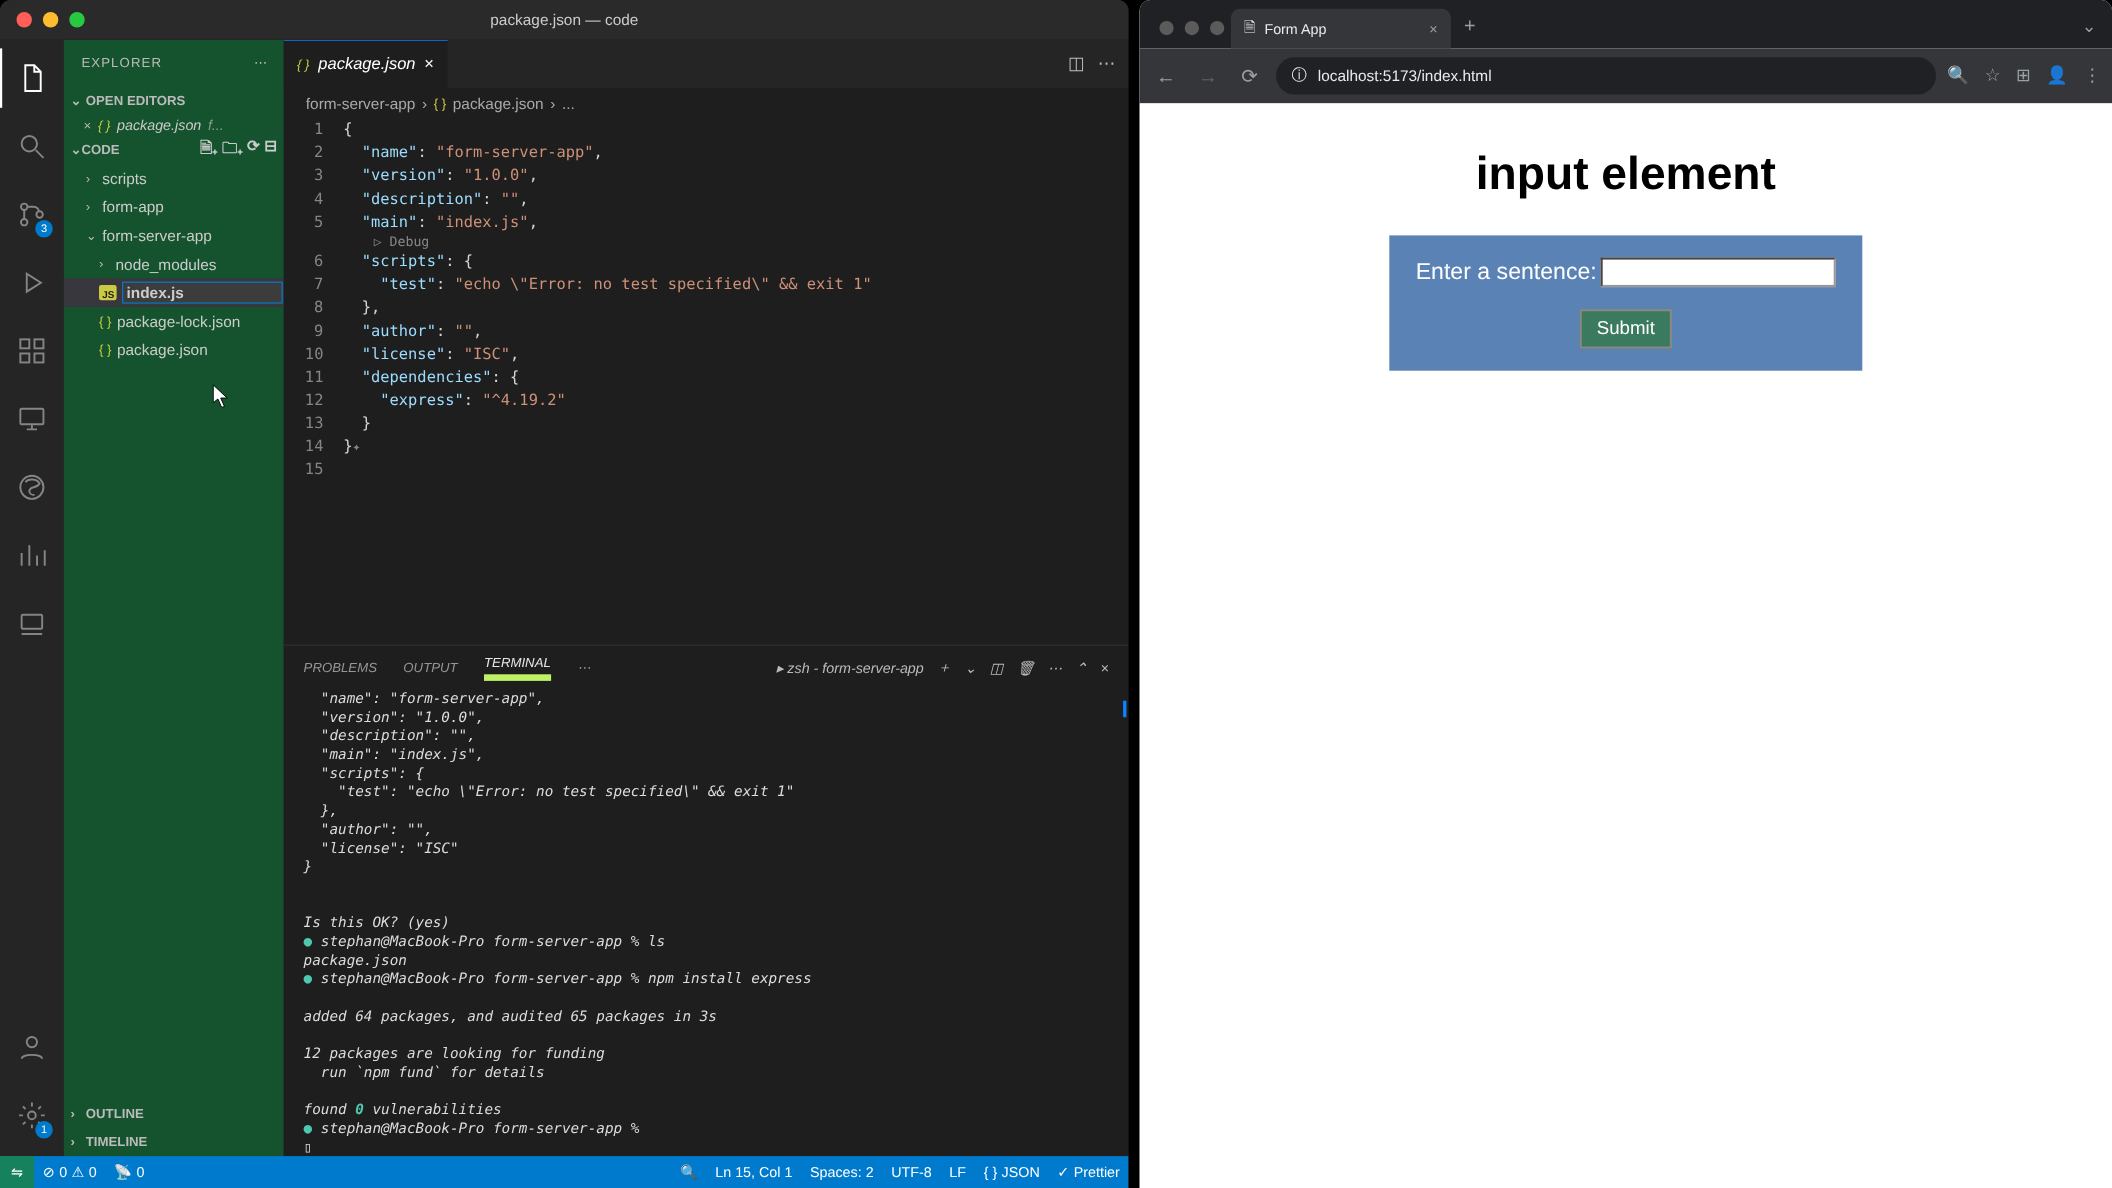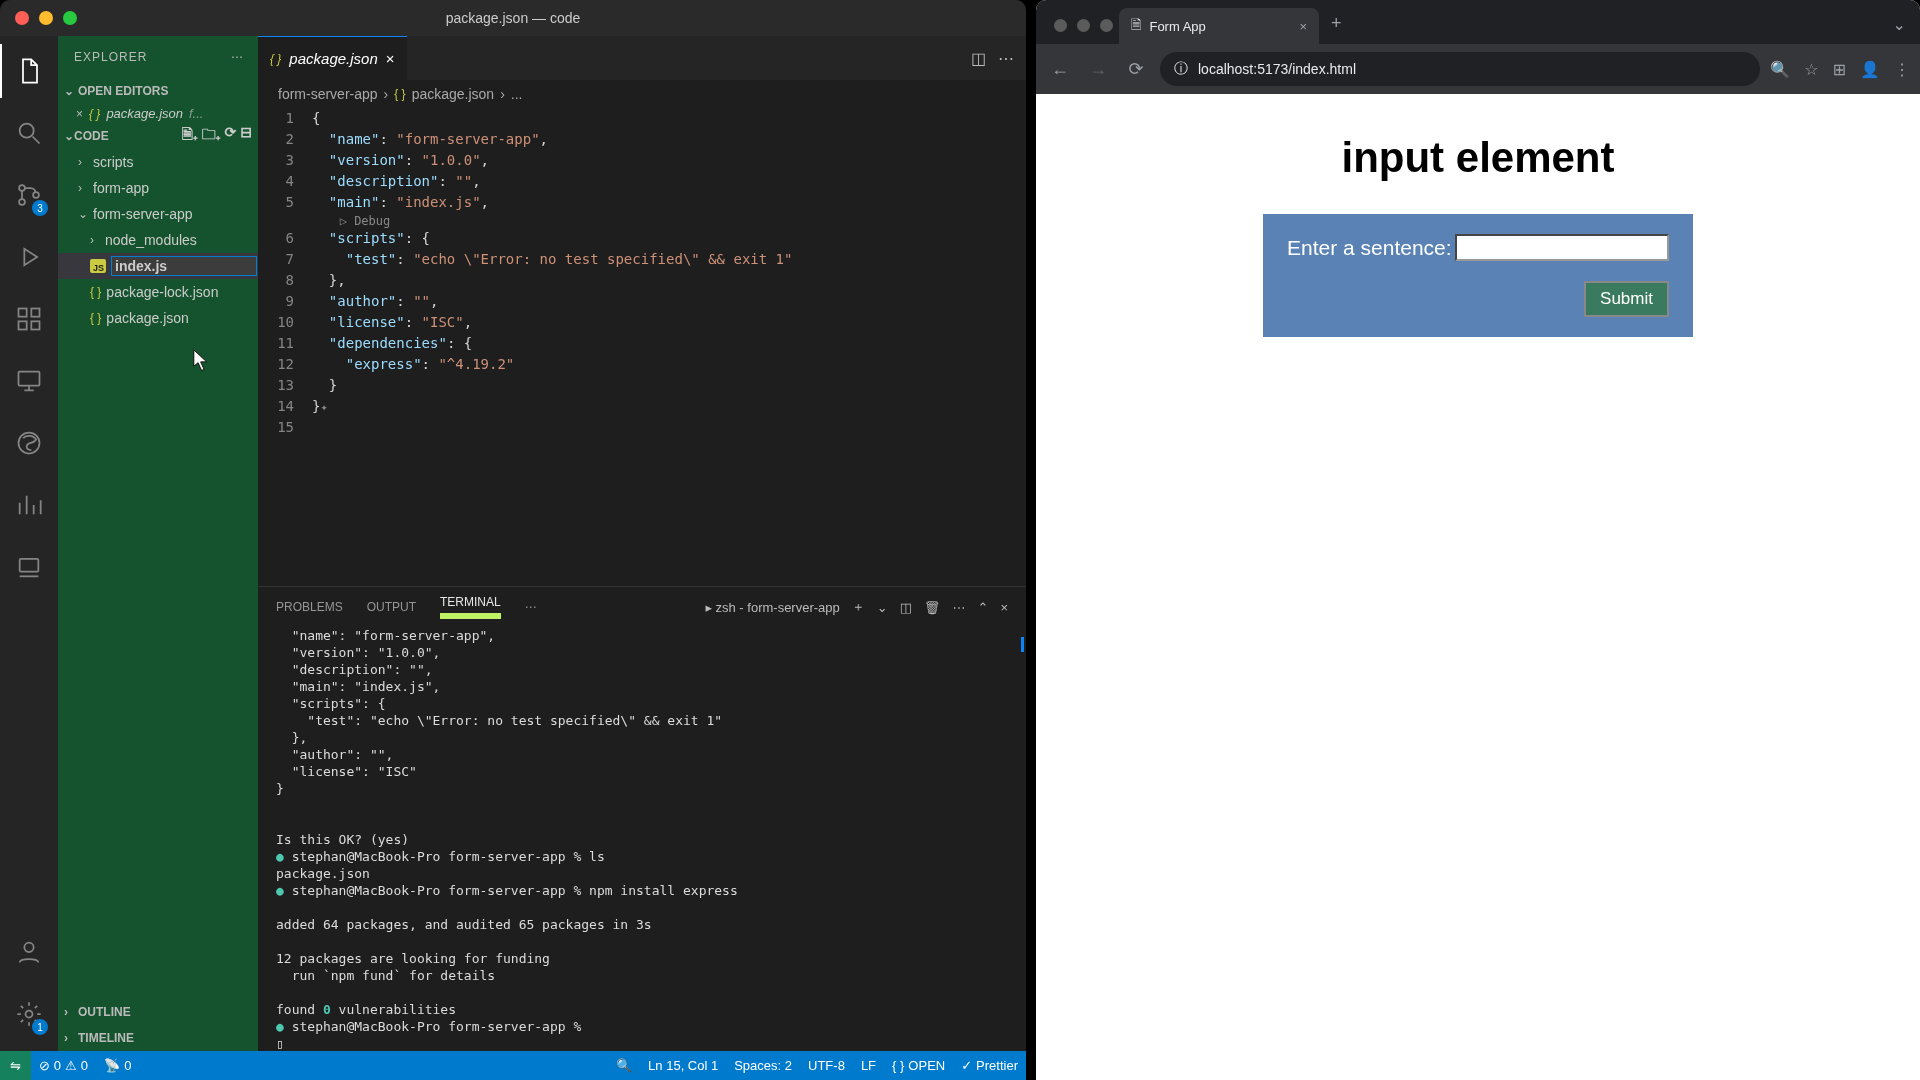--- a/index.html
+++ b/index.html
@@ -53,21 +53,21 @@
 .gutter { width: 54px; text-align: right; color: #858585; padding-right: 18px; }
 .gutter div { height: 21px; line-height: 21px; }
 .code-lines { flex: 1; color: #d4d4d4; }
 .code-lines div { height: 21px; line-height: 21px; white-space: pre; }
 .debug-inline { color: #888; font-size: 12px; padding-left: 6px; }
 .key { color: #9cdcfe; }
 .str { color: #ce9178; }
 .pun { color: #d4d4d4; }
 .sparkle { color: #888; font-size: 12px; }
 
-.panel { height: 465px; border-top: 1px solid #333; display: flex; flex-direction: column; background: #1e1e1e; }
+.panel { height: 465px; border-top: 1px solid #333; display: flex; flex-direction: column; background: #1e1e1e; font-style: italic; }
 .panel-tabs { height: 40px; display: flex; align-items: center; gap: 24px; padding: 0 18px; font-size: 12px; color: #969696; }
 .panel-tabs .pt.active { color: #e7e7e7; border-bottom: 6px solid #bef264; padding-bottom: 4px; }
 .panel-right { margin-left: auto; display: flex; gap: 12px; align-items: center; color: #bbb; font-size: 13px; }
 .terminal { flex: 1; font-family: Menlo, monospace; font-size: 13px; color: #dcdcdc; padding: 0 18px; line-height: 17px; white-space: pre; overflow: hidden; position: relative; }
 .terminal .prompt-dot { color: #4ec9b0; }
 .terminal .zero { color: #4ec9b0; font-weight: bold; }
 .term-scroll { position:absolute; right:2px; top:10px; width:3px; height:15px; background:#0a84ff; }
 
 .statusbar { height: 29px; background: #007acc; color: #fff; display: flex; align-items: center; font-size: 13px; }
 .statusbar .sb-item { padding: 0 8px; display: flex; align-items: center; gap: 4px; }
@@ -82,21 +82,21 @@
 .br-tab { background: #35363a; height: 36px; border-radius: 8px 8px 0 0; display: flex; align-items: center; padding: 0 12px; gap: 8px; color: #e8eaed; font-size: 13px; min-width: 200px; }
 .br-tab .x { margin-left: auto; color: #9aa0a6; }
 .br-plus { color: #9aa0a6; padding: 0 12px 10px 12px; font-size: 18px; }
 .br-go { margin-left:auto; padding: 0 14px 10px 0; color:#9aa0a6; }
 .br-toolbar { height: 50px; background: #35363a; display: flex; align-items: center; padding: 0 10px; gap: 10px; }
 .br-nav-btn { color: #9aa0a6; width: 28px; text-align: center; font-size: 18px; }
 .br-url { flex: 1; height: 34px; background: #202124; border-radius: 17px; display: flex; align-items: center; gap: 10px; padding: 0 14px; color: #e8eaed; font-size: 14px; }
 .br-icons { display: flex; gap: 14px; color: #9aa0a6; font-size: 16px; }
 .br-content { flex: 1; background: #fff; padding-top: 40px; display: flex; flex-direction: column; align-items: center; }
 .br-content h1 { font-size: 42px; font-weight: 800; color: #000; margin-bottom: 32px; }
-.form-box { background: #5a82b5; padding: 20px 24px; display: flex; flex-direction: column; align-items: flex-end; gap: 20px; width: 430px; }
+.form-box { background: #5a82b5; padding: 20px 24px; display: flex; flex-direction: column; align-items: center; gap: 20px; width: 430px; }
 .form-row { display: flex; align-items: center; gap: 3px; width: 100%; }
 .form-row label { color: #fff; font-size: 21px; }
 .form-row input { flex: 1; height: 27px; background: #fff; border: 2px inset #999; }
 .form-box button { background: #3a7a5e; color: #fff; border: 2px solid #888; padding: 6px 14px; font-size: 17px; }
 
 .cursor { position:absolute; left:193px; top:349px; width:17px; height:24px; pointer-events:none; }
 </style>
 </head>
 <body>
 
@@ -357,21 +357,21 @@
   <div class="statusbar">
     <div class="sb-remote">⇋</div>
     <div class="sb-item">⊘ <span>0</span> ⚠ <span>0</span></div>
     <div class="sb-item">📡 <span>0</span></div>
     <div class="sb-right">
       <div class="sb-item">🔍</div>
       <div class="sb-item">Ln 15, Col 1</div>
       <div class="sb-item">Spaces: 2</div>
       <div class="sb-item">UTF-8</div>
       <div class="sb-item">LF</div>
-      <div class="sb-item">{ } <span>OPEN</span></div>
+      <div class="sb-item">{ } <span>JSON</span></div>
       <div class="sb-item">✓ <span>Prettier</span></div>
     </div>
   </div>
 </div>
 
 <div class="browser">
   <div class="br-tabs">
     <div class="br-dots">
       <div class="br-dot"></div>
       <div class="br-dot"></div>

